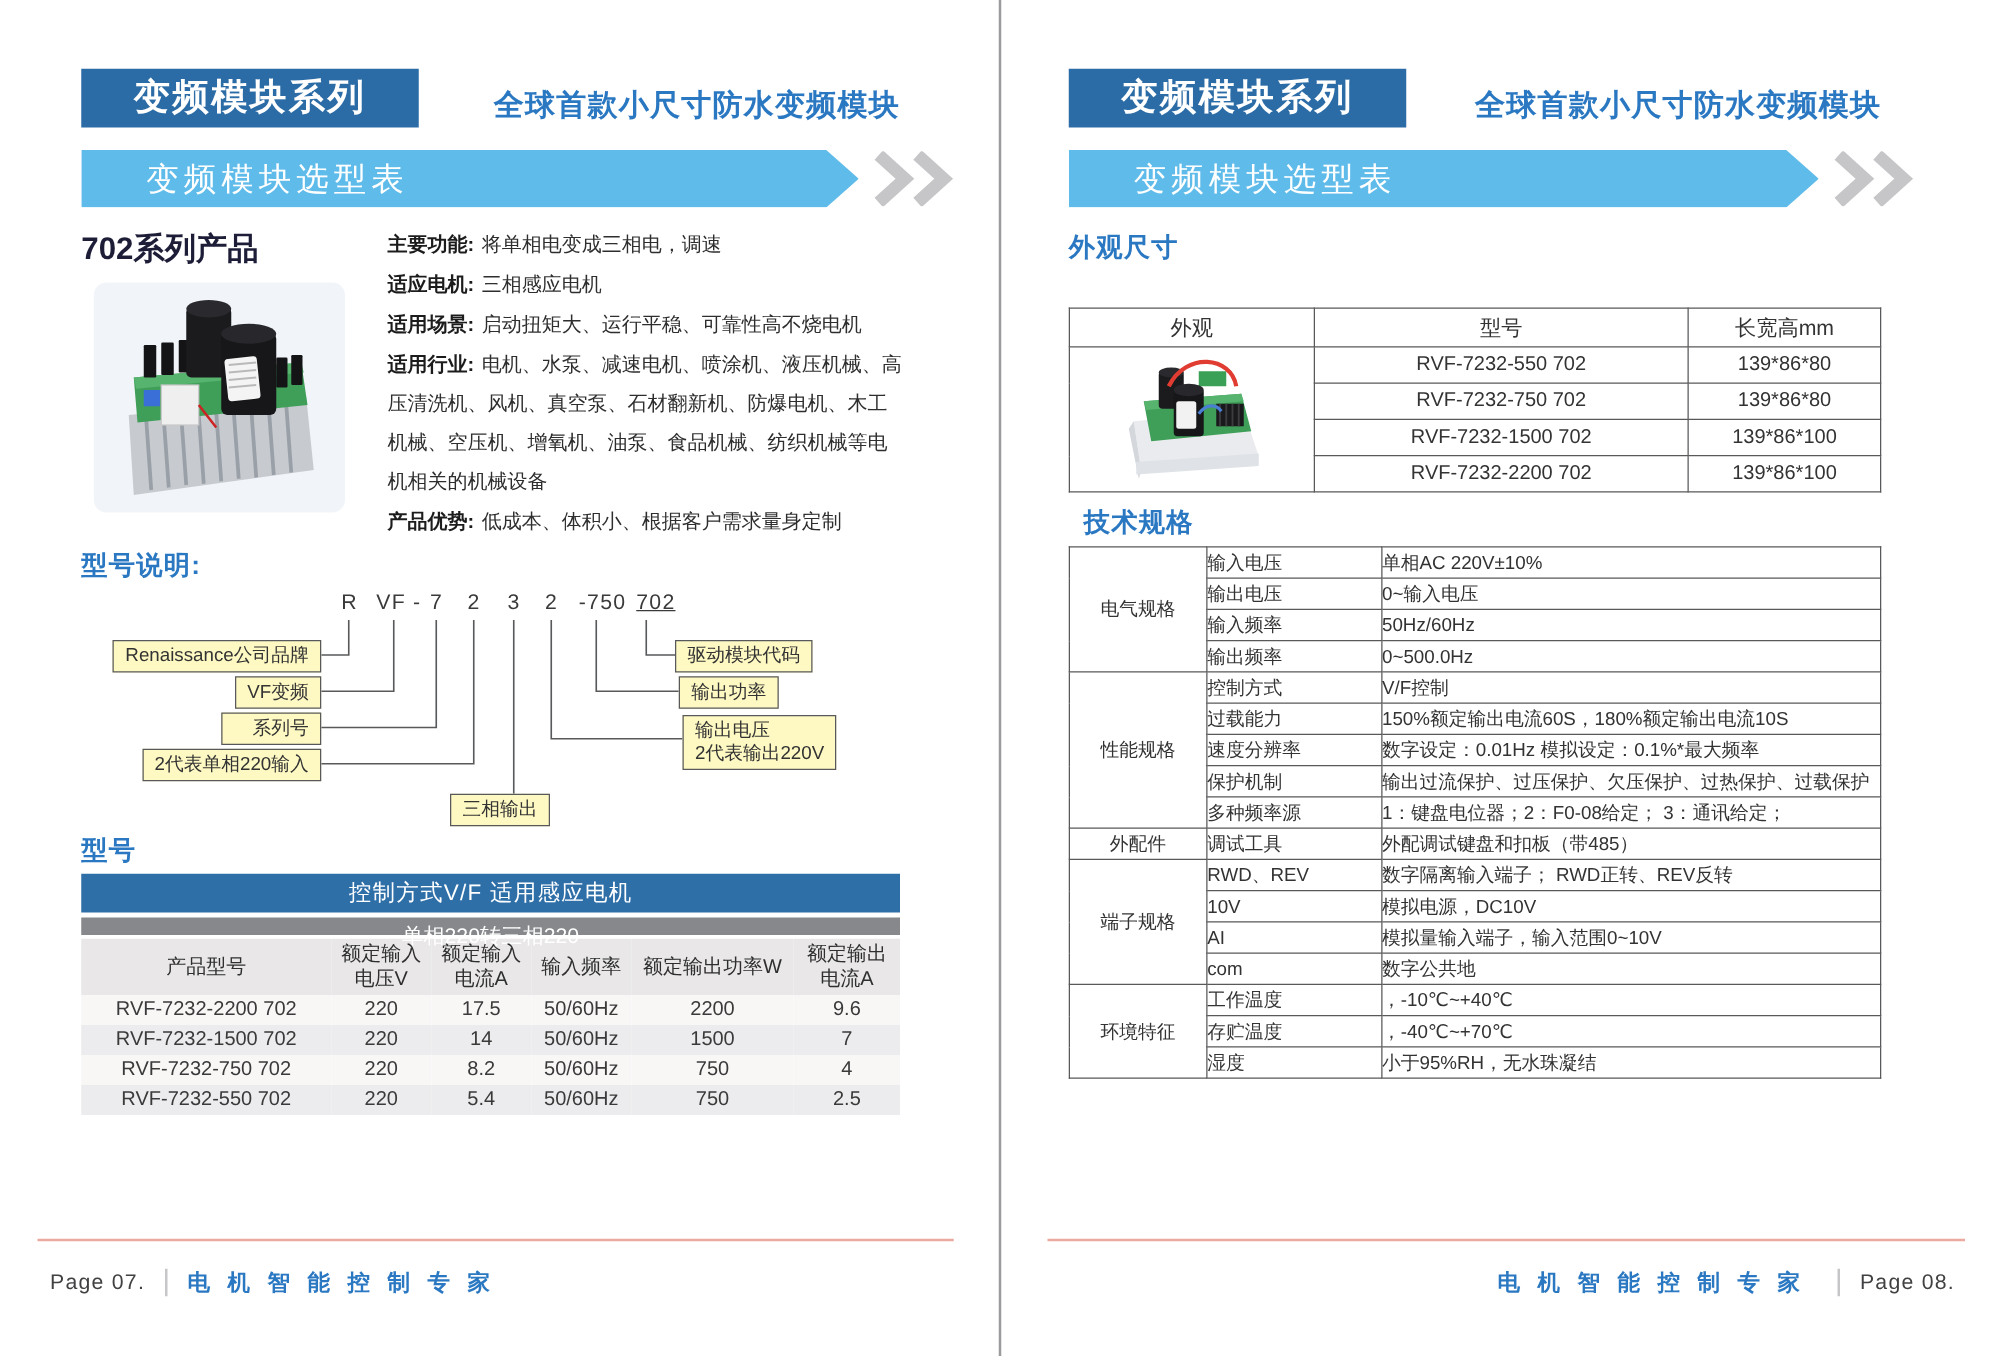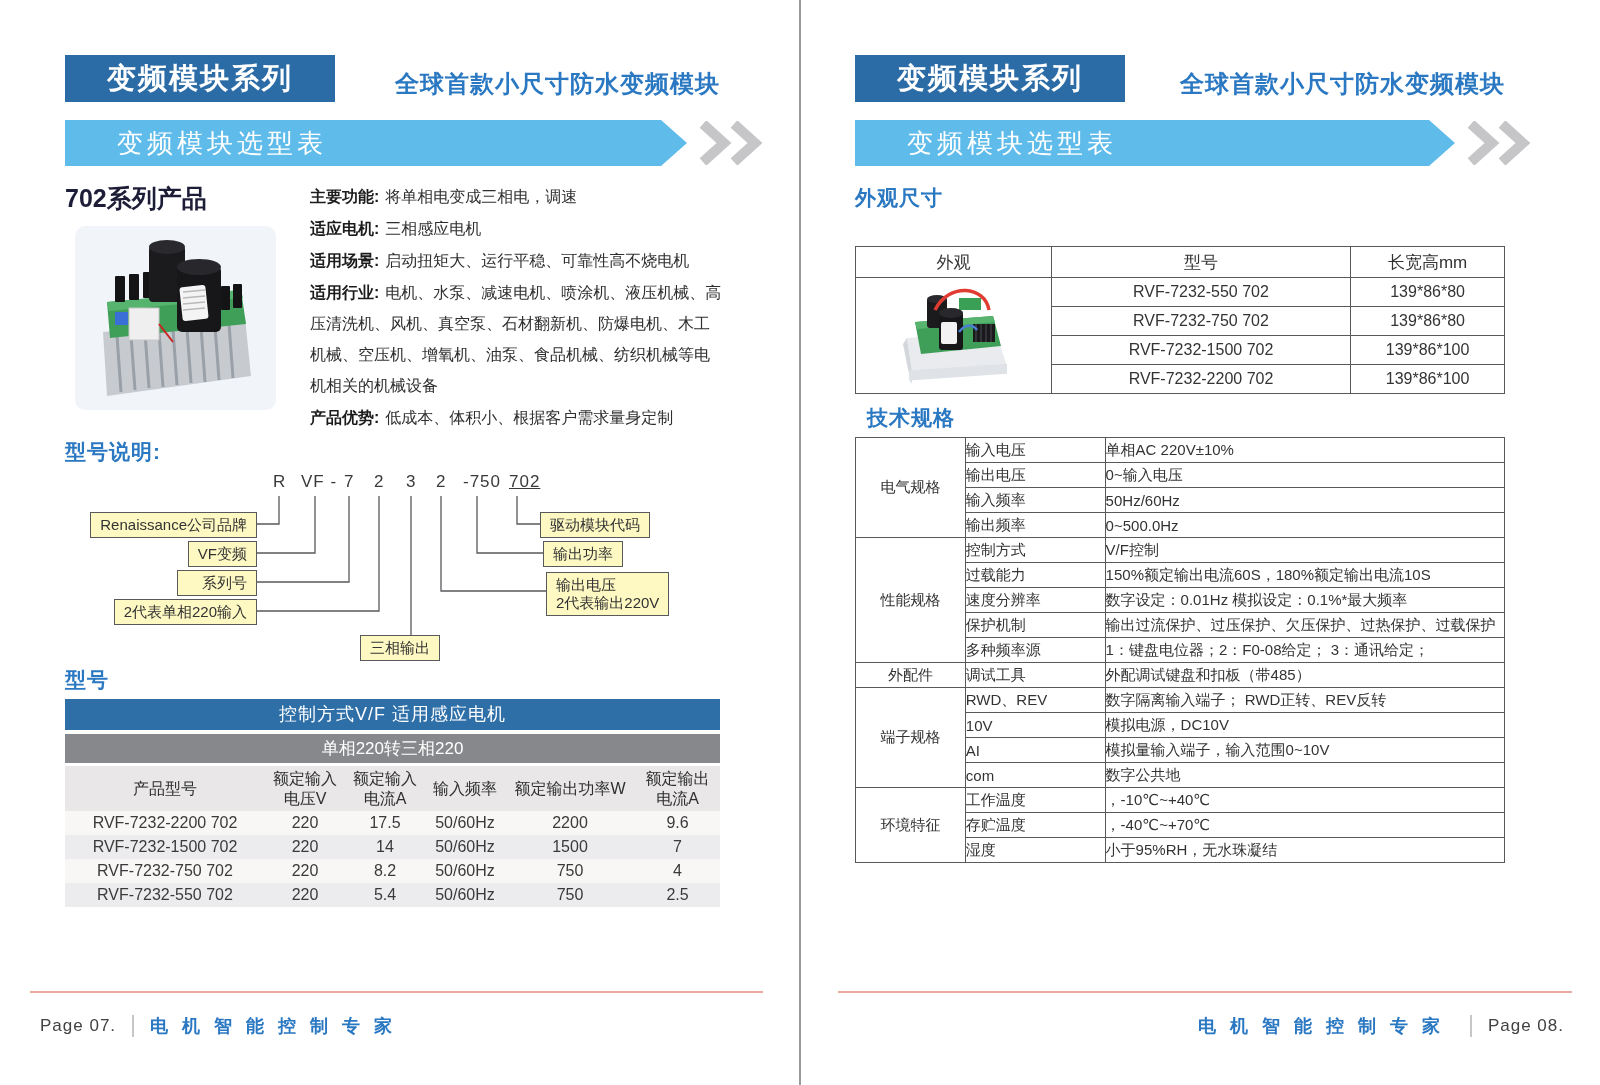--- a/index.html
+++ b/index.html
@@ -44,21 +44,21 @@
   
   .diagram { position:absolute; top:468px; left:0; width:655px; height:200px; }
   .diagram svg.lines { position:absolute; left:0; top:0; }
   .code-part { position:absolute; top:4px; font-size:17px; color:#3a3a3a; letter-spacing:1px; }
   .dbox { position:absolute; border:1px solid #58595b; background:#fef9c3; font-size:15px; color:#333;
           padding:3px 9px; line-height:18px; white-space:pre-line; }
 
   
   .model-table-wrap { position:absolute; top:699px; left:0; width:655px; }
   .band-blue { height:31px; background:#2e6fa8; color:#fff; font-size:18px; text-align:center; line-height:31px; letter-spacing:1px; margin-bottom:4px; }
-  .band-gray { height:29px; background:#86888b; color:#fff; font-size:17px; text-align:center; line-height:29px; margin-bottom:3px; }
+  .band-gray { height:14px; background:#86888b; color:#fff; font-size:17px; text-align:center; line-height:29px; margin-bottom:3px; }
   table.model { width:100%; border-collapse:collapse; text-align:center; }
   table.model th { background:#e9e7e8; font-weight:normal; font-size:16px; color:#2f2f2f; height:45px; white-space:pre-line; line-height:20px; }
   table.model td { font-size:16px; color:#3a3a3a; height:24px; }
   table.model tbody tr:nth-child(odd)  { background:#f9f6f6; }
   table.model tbody tr:nth-child(even) { background:#ecebed; }
 
   
   .dims-table-wrap { position:absolute; top:218px; left:0; width:650px;margin-top:28px; }
   table.dims { width:100%; border-collapse:collapse; text-align:center; }
   table.dims th, table.dims td { border:1px solid #58595b; font-size:16px; color:#333; }

